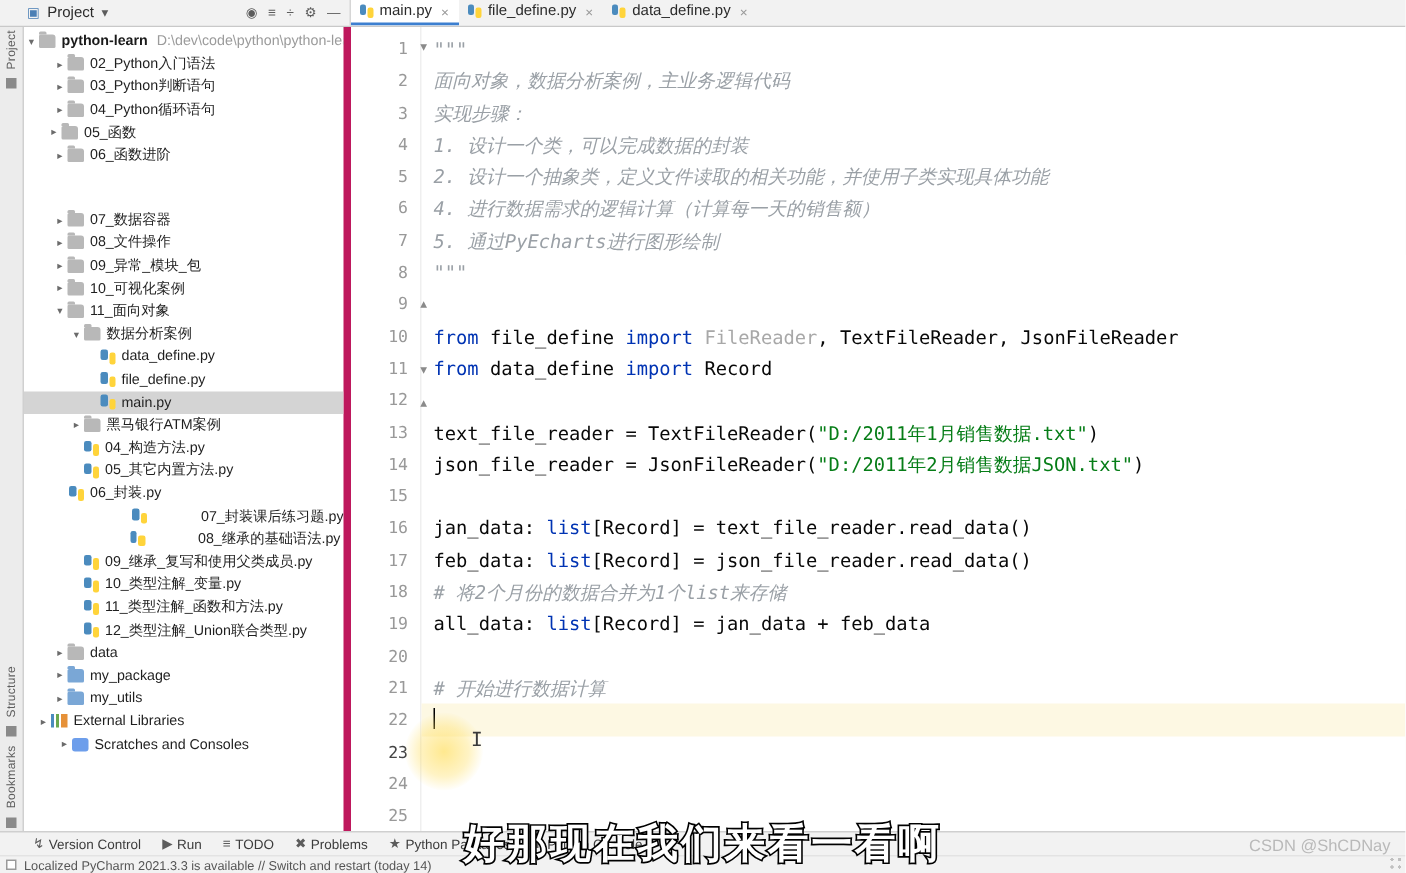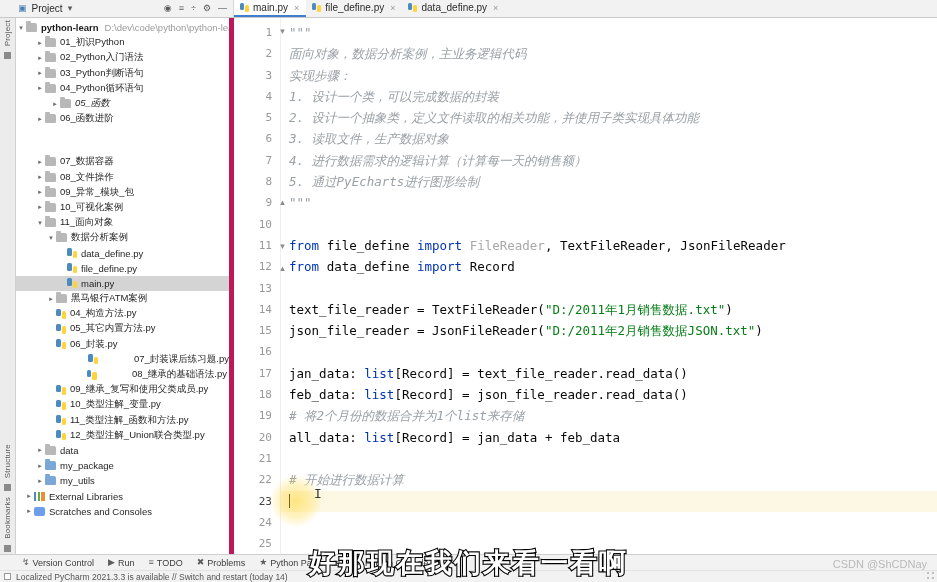--- a/index.html
+++ b/index.html
@@ -375,38 +375,33 @@
       <div class="row">
         <span class="arrow open"></span>
         <span class="folder"></span>
         <span class="rootname">python-learn</span>
         <span class="rootpath">D:\dev\code\python\python-learn</span>
       </div>
       <div id="tree-rows">
           <div class="row" style="padding-left: 19px;">
             <span class="arrow closed"></span>
             <span class="folder"></span>
-            <span>01_初识Python</span>
-          </div>
-          <div class="row" style="padding-left: 19px;">
-            <span class="arrow closed"></span>
-            <span class="folder"></span>
             <span>02_Python入门语法</span>
           </div>
           <div class="row" style="padding-left: 19px;">
             <span class="arrow closed"></span>
             <span class="folder"></span>
             <span>03_Python判断语句</span>
           </div>
           <div class="row" style="padding-left: 19px;">
             <span class="arrow closed"></span>
             <span class="folder"></span>
             <span>04_Python循环语句</span>
           </div>
-          <div class="row" style="padding-left: 34px; font-style: italic;">
+          <div class="row" style="padding-left: 15px;">
             <span class="arrow closed"></span>
             <span class="folder"></span>
             <span>05_函数</span>
           </div>
           <div class="row" style="padding-left: 19px;">
             <span class="arrow closed"></span>
             <span class="folder"></span>
             <span>06_函数进阶</span>
           </div>
           <div class="row" style="padding-left: 19px; margin-top: 28px;">
@@ -462,21 +457,21 @@
           <div class="row" style="padding-left: 30px;">
             <span class="arrow"></span>
             <span class="pyfile"></span>
             <span>04_构造方法.py</span>
           </div>
           <div class="row" style="padding-left: 30px;">
             <span class="arrow"></span>
             <span class="pyfile"></span>
             <span>05_其它内置方法.py</span>
           </div>
-          <div class="row" style="padding-left: 30px;">
+          <div class="row" style="padding-left: 20px;">
             <span class="arrow"></span>
             <span class="pyfile"></span>
             <span>06_封装.py</span>
           </div>
           <div class="row" style="padding-left: 30px; gap: 32px;">
             <span class="arrow"></span>
             <span class="pyfile"></span>
             <span>07_封装课后练习题.py</span>
           </div>
           <div class="row" style="padding-left: 30px; justify-content: space-between;">
@@ -517,21 +512,21 @@
           <div class="row" style="padding-left: 19px;">
             <span class="arrow closed"></span>
             <span class="folder src"></span>
             <span>my_utils</span>
           </div>
           <div class="row" style="padding-left: 8px;">
             <span class="arrow closed"></span>
             <span class="lib"></span>
             <span>External Libraries</span>
           </div>
-          <div class="row" style="padding-left: 8px;">
+          <div class="row" style="padding-left: 8px; margin-left: 14px;">
             <span class="arrow closed"></span>
             <span class="scratch"></span>
             <span>Scratches and Consoles</span>
           </div>
         </div>
     </div>
 
     <div class="editor">
       <div class="gutter" id="gutter">
           <div class="gl">1</div>
@@ -559,21 +554,20 @@
           <div class="gl cur">23</div>
           <div class="gl">24</div>
           <div class="gl">25</div>
         </div>
       <div class="codearea" id="codearea">
           <div class="cl"><span class="cm">"""</span></div>
           <div class="cl"><span class="cm">面向对象，数据分析案例，主业务逻辑代码</span></div>
           <div class="cl"><span class="cm">实现步骤：</span></div>
           <div class="cl"><span class="cm">1. 设计一个类，可以完成数据的封装</span></div>
           <div class="cl"><span class="cm">2. 设计一个抽象类，定义文件读取的相关功能，并使用子类实现具体功能</span></div>
-          <div class="cl"><span class="cm">3. 读取文件，生产数据对象</span></div>
           <div class="cl"><span class="cm">4. 进行数据需求的逻辑计算（计算每一天的销售额）</span></div>
           <div class="cl"><span class="cm">5. 通过PyEcharts进行图形绘制</span></div>
           <div class="cl"><span class="cm">"""</span></div>
           <div class="cl"></div>
           <div class="cl"><span class="kw">from</span><span> file_define </span><span class="kw">import</span><span> </span><span class="fade">FileReader</span><span>, TextFileReader, JsonFileReader</span></div>
           <div class="cl"><span class="kw">from</span><span> data_define </span><span class="kw">import</span><span> Record</span></div>
           <div class="cl"></div>
           <div class="cl"><span>text_file_reader = TextFileReader(</span><span class="str">"D:/2011年1月销售数据.txt"</span><span>)</span></div>
           <div class="cl"><span>json_file_reader = JsonFileReader(</span><span class="str">"D:/2011年2月销售数据JSON.txt"</span><span>)</span></div>
           <div class="cl"></div>

